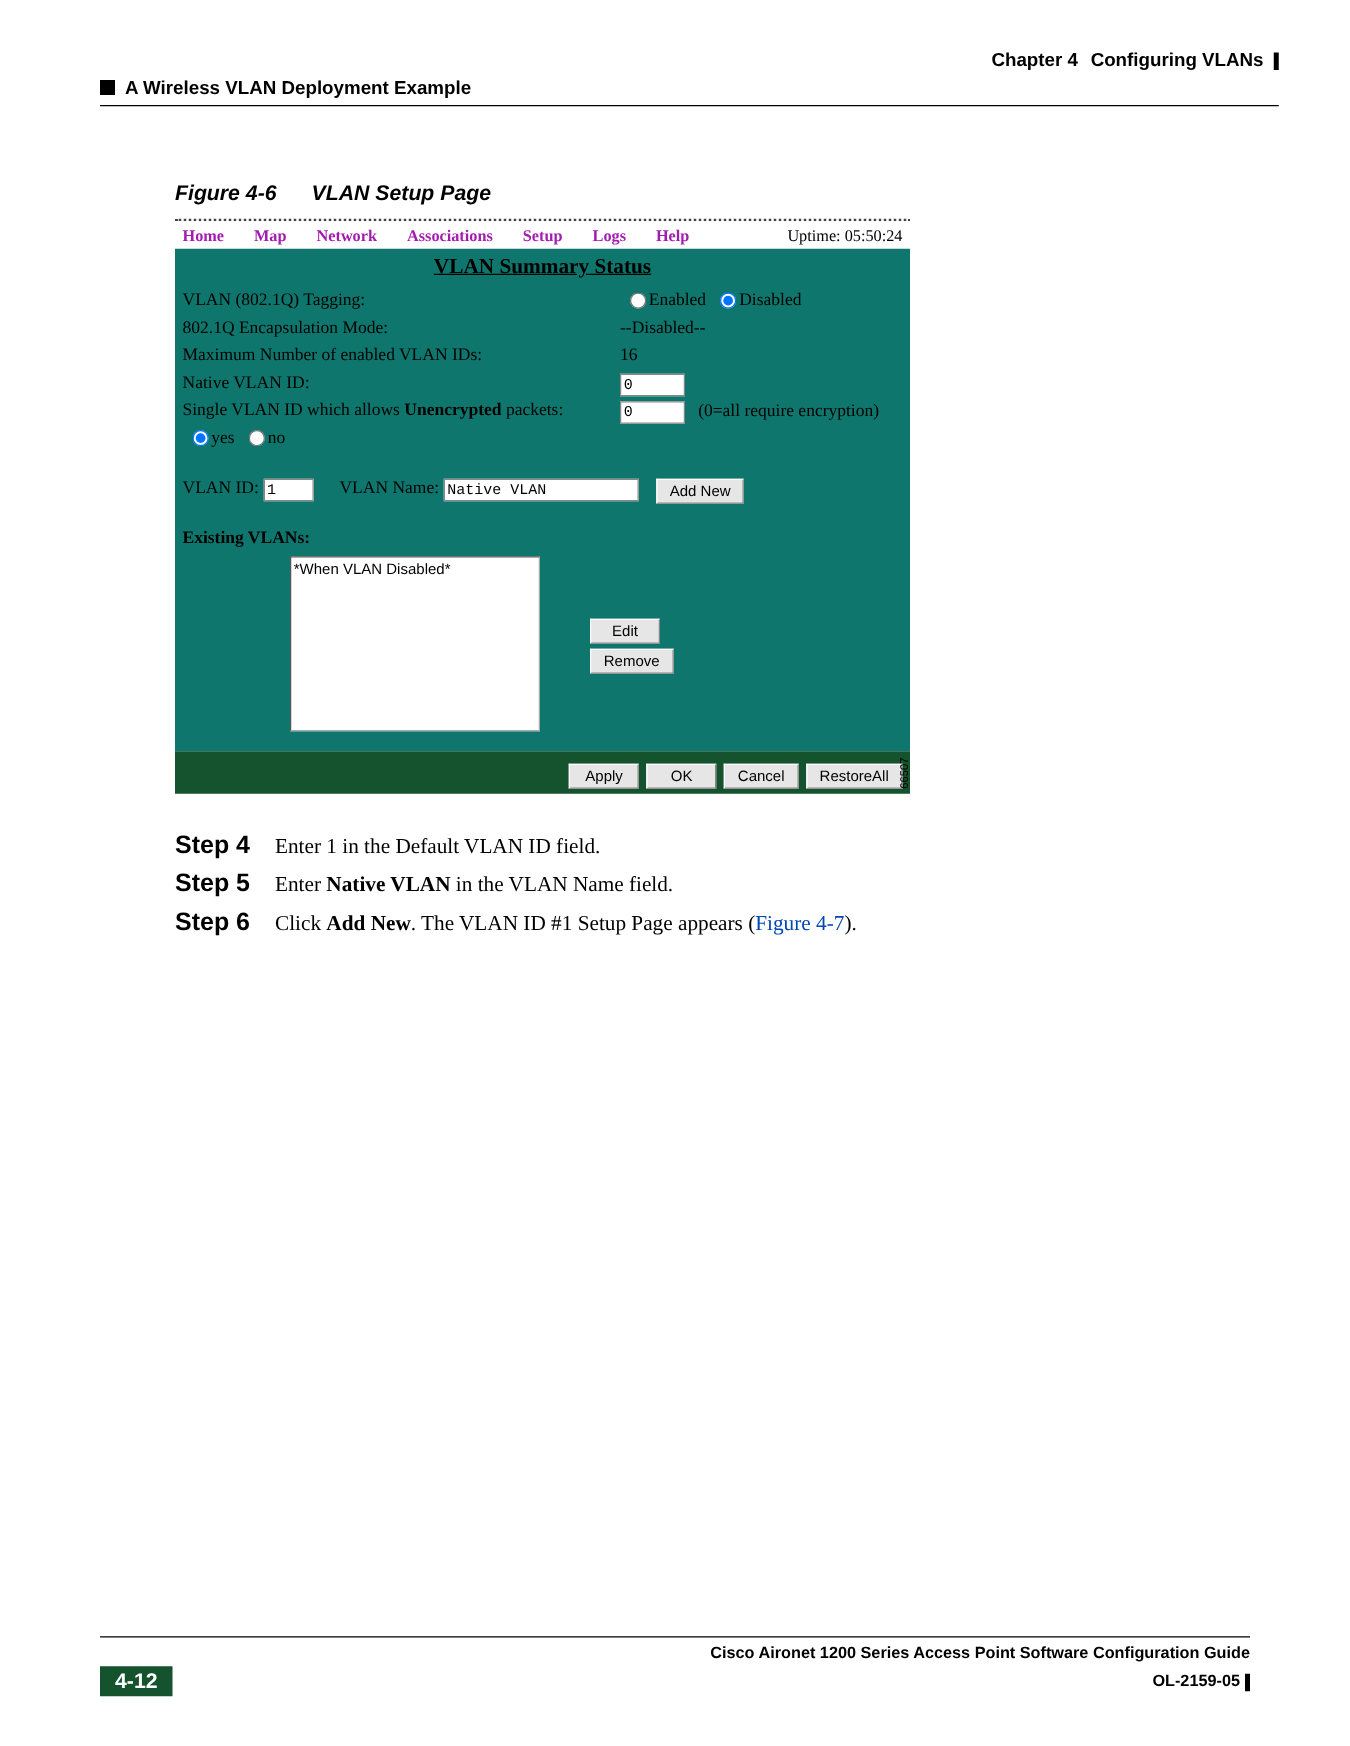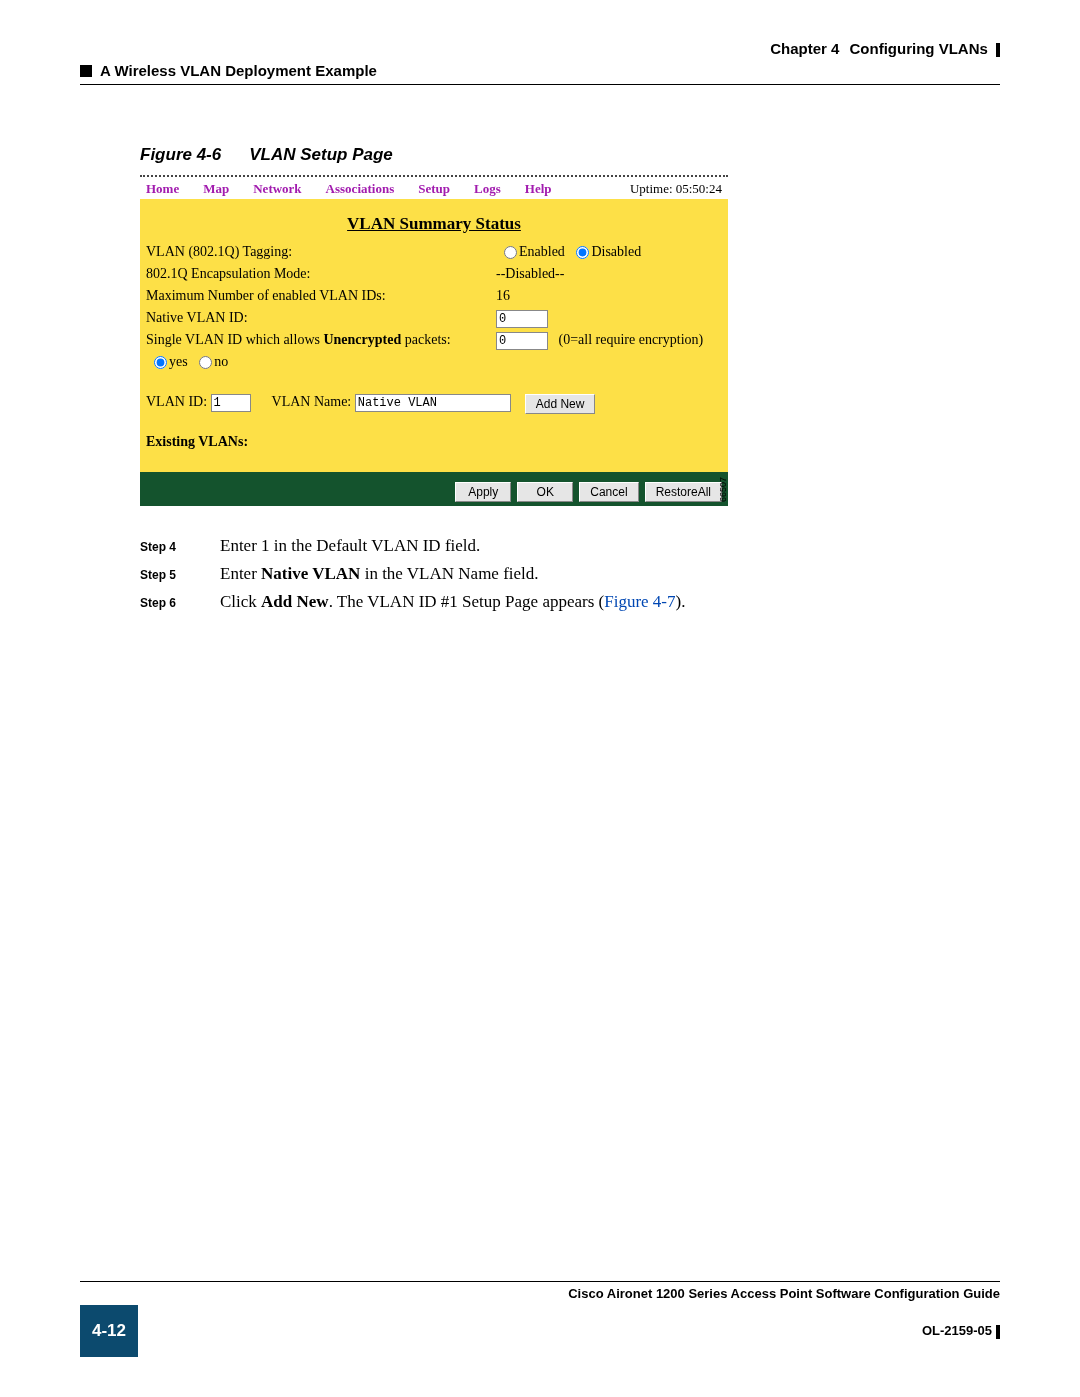--- a/index.html
+++ b/index.html
@@ -1,51 +1,51 @@
 <!DOCTYPE html>
 <html><head>
 <meta charset="utf-8">
 <style>
 body{margin:0;background:#fff;font-family:"Times New Roman",serif;color:#000;width:1080px;height:1397px;position:relative}
-.page{padding:40px 80px 0 80px}
+.page{padding:40px 57px 0 80px}
 .hdr{position:relative;height:24px;margin-bottom:6px}
 .hdr-right{position:absolute;right:0;top:0;font:bold 15px Arial,sans-serif}
 .hdr-right .ch{margin-right:6px}
 .hdr-left{position:absolute;left:0;top:22px;font:bold 15px Arial,sans-serif}
 .sq{display:inline-block;width:12px;height:12px;background:#000;vertical-align:baseline;margin-right:8px;position:relative;top:1px}
 .bar-r{display:inline-block;width:4px;height:14px;background:#000;vertical-align:middle;margin-left:4px}
 .rule{border-top:1px solid #000;margin-top:4px}
 .body{padding:60px 80px 0 140px}
 .figcap{font:italic bold 17px Arial,sans-serif;margin-bottom:10px}
 .figcap .gap{display:inline-block;width:28px}
 .shot{width:588px;font:400 14px "Times New Roman",serif;border-top:2px dotted #444}
 .nav{display:flex;align-items:center;background:#fff;padding:4px 6px 2px 6px}
 .nav a{font:bold 13px "Times New Roman",serif;color:#a21caf;margin-right:24px}
 .nav .uptime{margin-left:auto;font:400 13px "Times New Roman",serif}
-.panel{background:#fde047;padding:11px 6px 16px 6px}
+.panel{background:#0f766e;padding:0 6px 16px 6px}
 .title{text-align:center;font:bold 17px "Times New Roman",serif;text-decoration:underline;padding:4px 0 10px}
 .row{display:flex;align-items:flex-start;min-height:22px;font-size:14px}
 .lab{flex:0 0 350px}
 .val{flex:1}
 input.txt{font:12px "Courier New",monospace;border:1px solid #888;background:#fff;height:16px;padding:0 2px}
 input.rad{vertical-align:middle;margin:0 2px 0 8px}
 .btn{font:12px Arial,sans-serif;background:#e6e6e6;border:1px solid #888;border-top-color:#fff;border-left-color:#fff;padding:2px 10px;min-width:56px;text-align:center}
 .sel{width:200px;height:140px;background:#fff;border:1px inset #aaa;font:12px Arial,sans-serif;padding:2px;box-sizing:border-box;overflow-y:scroll}
 .btnrow{display:flex;justify-content:flex-end;gap:6px;padding:10px 6px 4px 0;background:#14532d}
 .sidecode{position:absolute;right:0;bottom:4px;font:9px Arial;writing-mode:vertical-rl;transform:rotate(180deg)}
 .shotwrap{position:relative;display:inline-block}
 .steps{margin-top:30px;font:400 17px "Times New Roman",serif}
 .steps div{margin:8px 0}
-.steps b{font-family:Arial,sans-serif;font-weight:bold;font-size:12px;display:inline-block;width:80px}
+.steps b{font-family:Arial,sans-serif;font-weight:bold;font-size:20px;display:inline-block;width:80px}
 .link{color:#0047b3}
 .ftr{position:absolute;left:80px;right:80px;bottom:40px}
 .ftr-rule{border-top:1px solid #000;margin-bottom:4px}
 .ftr-title{font:bold 13px Arial,sans-serif;text-align:right}
 .ftr-row{display:flex;align-items:center;margin-top:4px}
-.pagenum{background:#0c4a6e;color:#fff;font:bold 17px Arial,sans-serif;padding:16px 12px}
+.pagenum{background:#14532d;color:#fff;font:bold 17px Arial,sans-serif;padding:2px 12px}
 .docnum{margin-left:auto;font:bold 13px Arial,sans-serif}
 .bar-s{display:inline-block;width:4px;height:14px;background:#000;vertical-align:middle;margin-left:4px}
 </style>
 </head>
 <body>
 
 <div class="page">
   <div class="hdr">
     <div class="hdr-right">
       <span class="ch">Chapter 4</span>
@@ -120,20 +120,28 @@
           &nbsp;&nbsp;&nbsp;&nbsp;&nbsp;&nbsp;
           <span>VLAN Name:</span>&nbsp;
           <input class="txt" style="width: 150px;" value="Native VLAN">
           &nbsp;&nbsp;&nbsp;&nbsp;
           <button class="btn">Add New</button>
         </div>
 
         <div class="row" style="margin-top:18px">
           <b>Existing VLANs:</b>
         </div>
+        <div class="row" style="align-items:flex-start">
+          <div style="width:86px"></div>
+          <div class="sel"><span>*When VLAN Disabled*</span></div>
+          <div style="padding:50px 0 0 40px">
+            <button class="btn" style="display:block;margin-bottom:4px">Edit</button>
+            <button class="btn" style="display:block">Remove</button>
+          </div>
+        </div>
       </div>
       <div class="btnrow">
         <button class="btn">Apply</button>
         <button class="btn">OK</button>
         <button class="btn">Cancel</button>
         <button class="btn">RestoreAll</button>
       </div>
     </div>
     <div class="sidecode">66507</div>
   </div>

